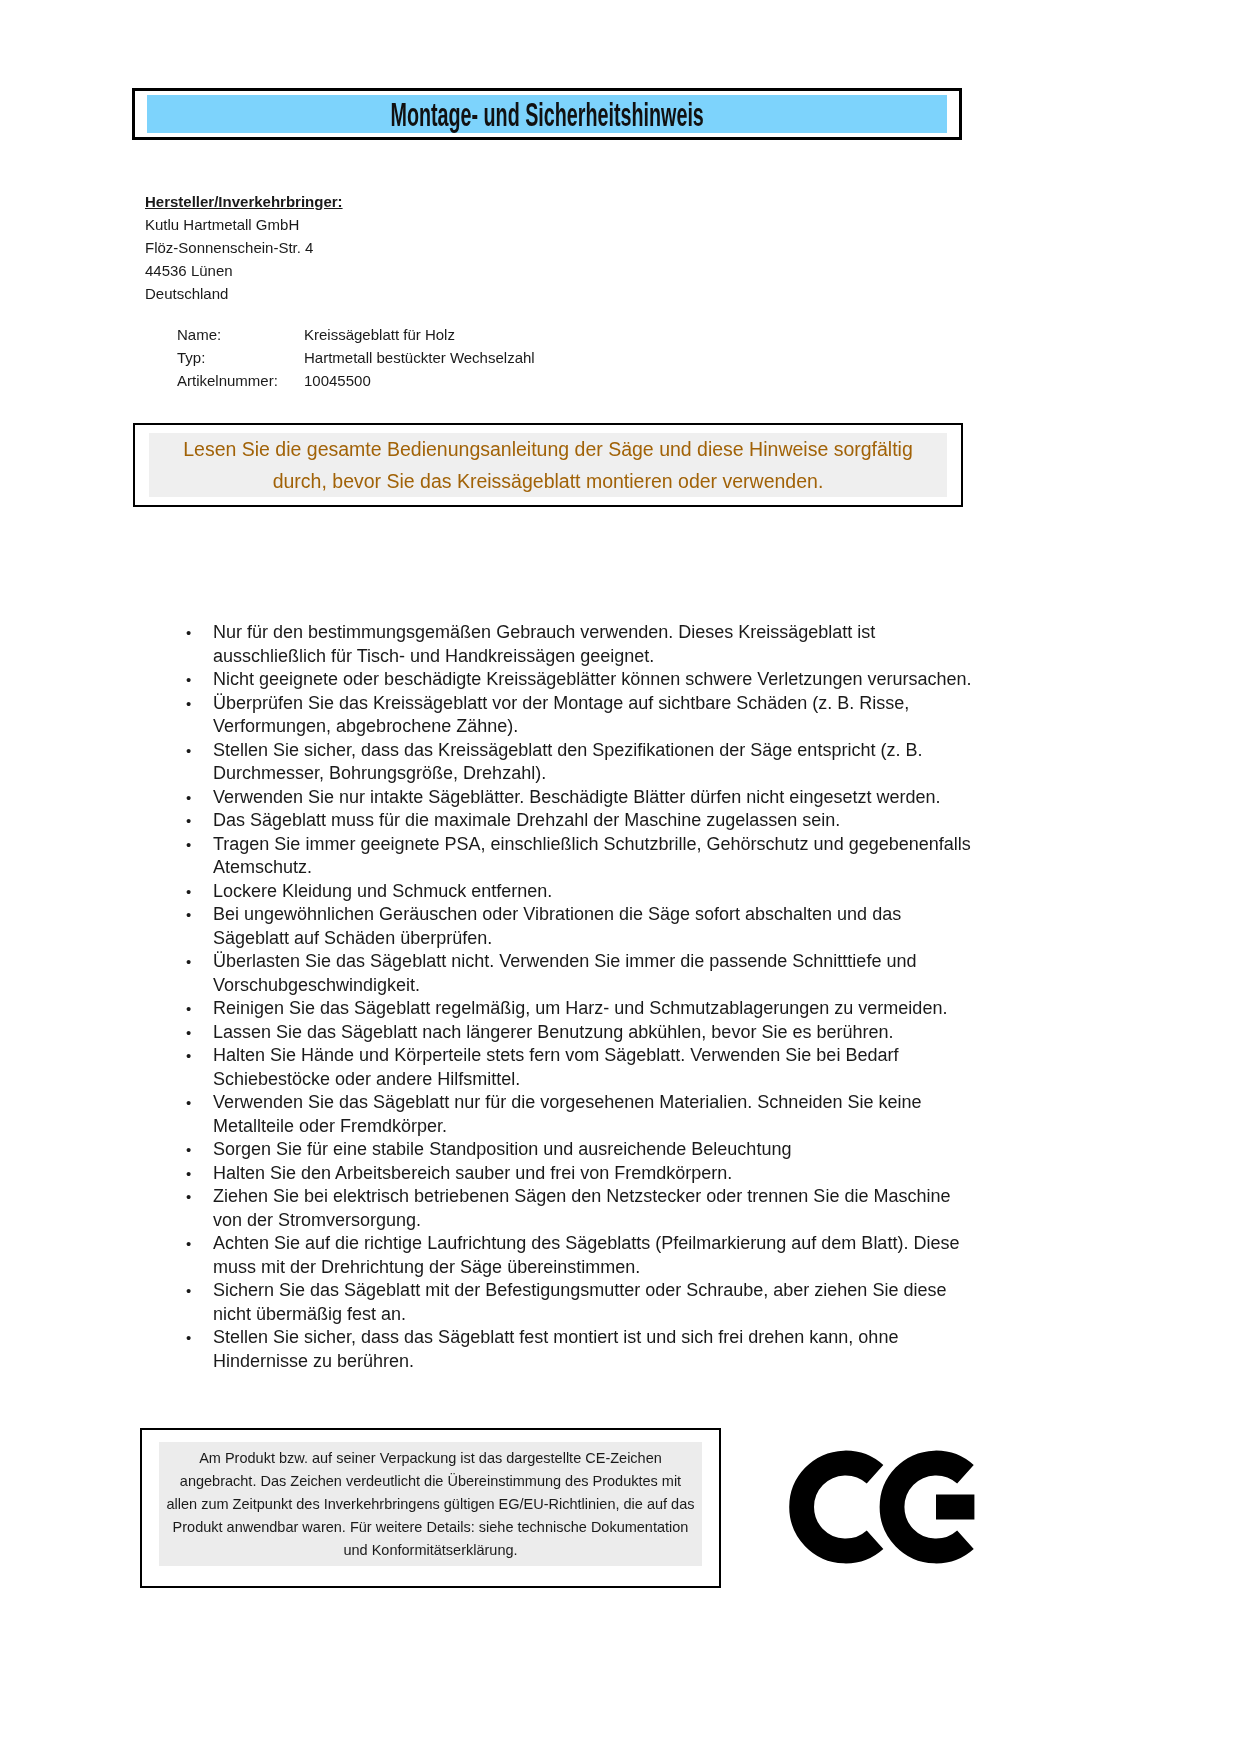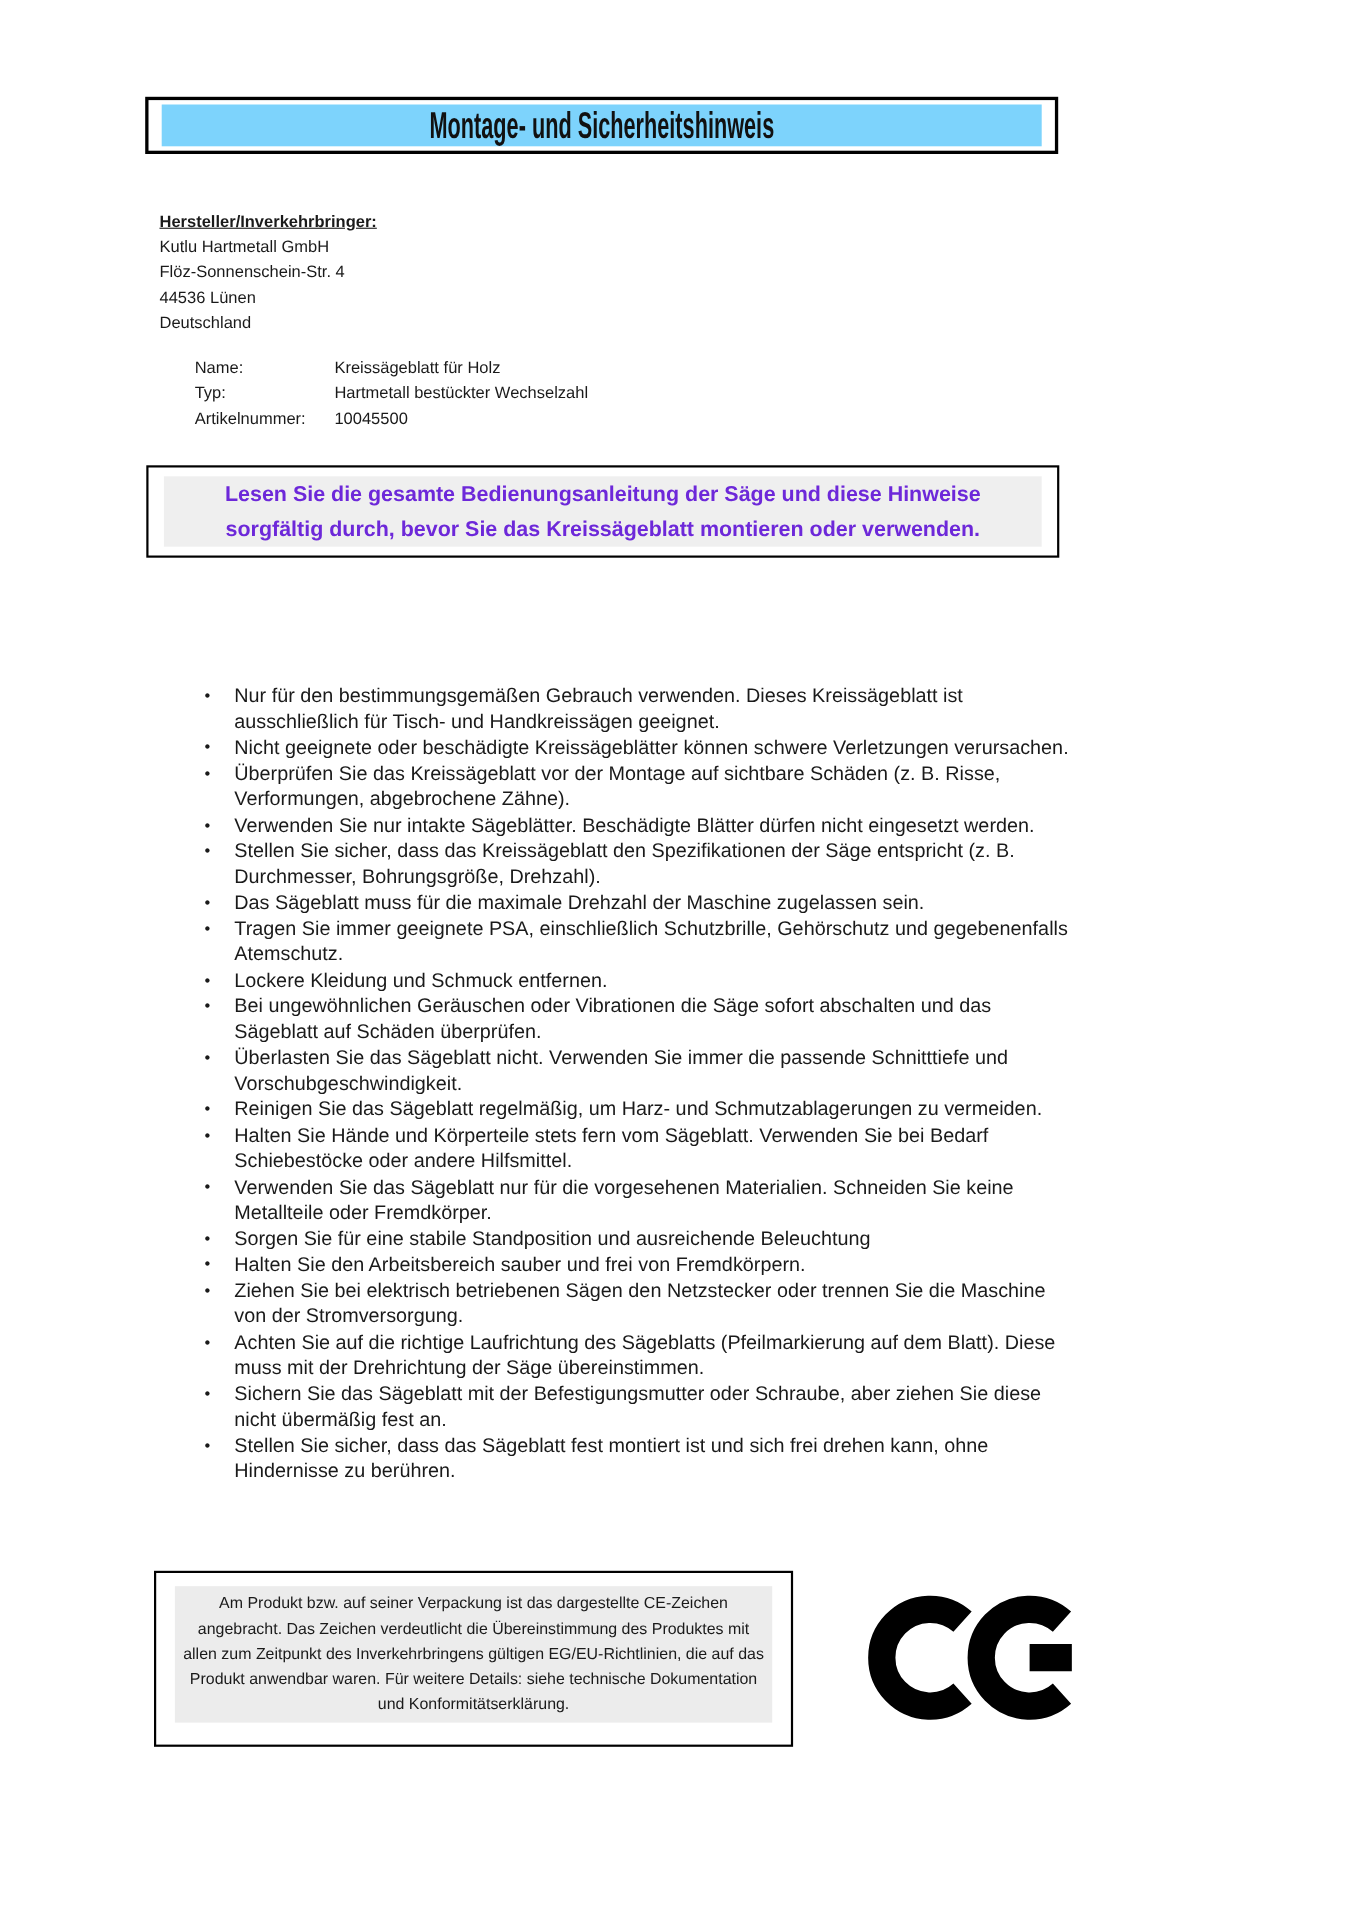--- a/index.html
+++ b/index.html
@@ -35,22 +35,22 @@
   .product-row{display:flex;}
   .product-label{width:127px;flex:0 0 127px;}
   
   .warning-box{
     position:absolute;left:133px;top:423px;width:830px;height:84px;
     border:2px solid #000;box-sizing:border-box;display:flex;
   }
   .warning-inner{
     flex:1;margin:8px 14px;background:#efefef;
     display:flex;align-items:center;justify-content:center;
-    text-align:center;font-weight:bold;font-size:19.5px;line-height:32px;
-    padding:0 10px;color:#6d28d9;
+    text-align:center;font-weight:normal;font-size:19.5px;line-height:32px;
+    padding:0 10px;color:#a16207;
   }
   
   .safety-list{
     position:absolute;left:168px;top:621px;width:805px;
     margin:0;padding:0;list-style:none;
     font-size:18px;line-height:23.5px;
   }
   .safety-list li{position:relative;padding-left:45px;}
   .safety-list li::before{
     content:"\2022";position:absolute;left:18px;top:0;
@@ -118,37 +118,38 @@
   </div>
 
   <ul class="safety-list">
 
       <li>Nur für den bestimmungsgemäßen Gebrauch verwenden. Dieses Kreissägeblatt ist ausschließlich für Tisch- und Handkreissägen geeignet.</li>
 
       <li>Nicht geeignete oder beschädigte Kreissägeblätter können schwere Verletzungen verursachen.</li>
 
       <li>Überprüfen Sie das Kreissägeblatt vor der Montage auf sichtbare Schäden (z. B. Risse, Verformungen, abgebrochene Zähne).</li>
 
+      <li>Stellen Sie sicher, dass das Kreissägeblatt den Spezifikationen der Säge entspricht (z. B. Durchmesser, Bohrungsgröße, Drehzahl).</li>
+
       <li>Verwenden Sie nur intakte Sägeblätter. Beschädigte Blätter dürfen nicht eingesetzt werden.</li>
-
-      <li>Stellen Sie sicher, dass das Kreissägeblatt den Spezifikationen der Säge entspricht (z. B. Durchmesser, Bohrungsgröße, Drehzahl).</li>
 
       <li>Das Sägeblatt muss für die maximale Drehzahl der Maschine zugelassen sein.</li>
 
       <li>Tragen Sie immer geeignete PSA, einschließlich Schutzbrille, Gehörschutz und gegebenenfalls Atemschutz.</li>
 
       <li>Lockere Kleidung und Schmuck entfernen.</li>
 
       <li>Bei ungewöhnlichen Geräuschen oder Vibrationen die Säge sofort abschalten und das Sägeblatt auf Schäden überprüfen.</li>
 
 
       <li>Überlasten Sie das Sägeblatt nicht. Verwenden Sie immer die passende Schnitttiefe und Vorschubgeschwindigkeit.</li>
 
       <li>Reinigen Sie das Sägeblatt regelmäßig, um Harz- und Schmutzablagerungen zu vermeiden.</li>
 
+      <li>Lassen Sie das Sägeblatt nach längerer Benutzung abkühlen, bevor Sie es berühren.</li>
 
       <li>Halten Sie Hände und Körperteile stets fern vom Sägeblatt. Verwenden Sie bei Bedarf Schiebestöcke oder andere Hilfsmittel.</li>
 
       <li>Verwenden Sie das Sägeblatt nur für die vorgesehenen Materialien. Schneiden Sie keine Metallteile oder Fremdkörper.</li>
 
       <li>Sorgen Sie für eine stabile Standposition und ausreichende Beleuchtung</li>
 
       <li>Halten Sie den Arbeitsbereich sauber und frei von Fremdkörpern.</li>
 
       <li>Ziehen Sie bei elektrisch betriebenen Sägen den Netzstecker oder trennen Sie die Maschine von der Stromversorgung.</li>

